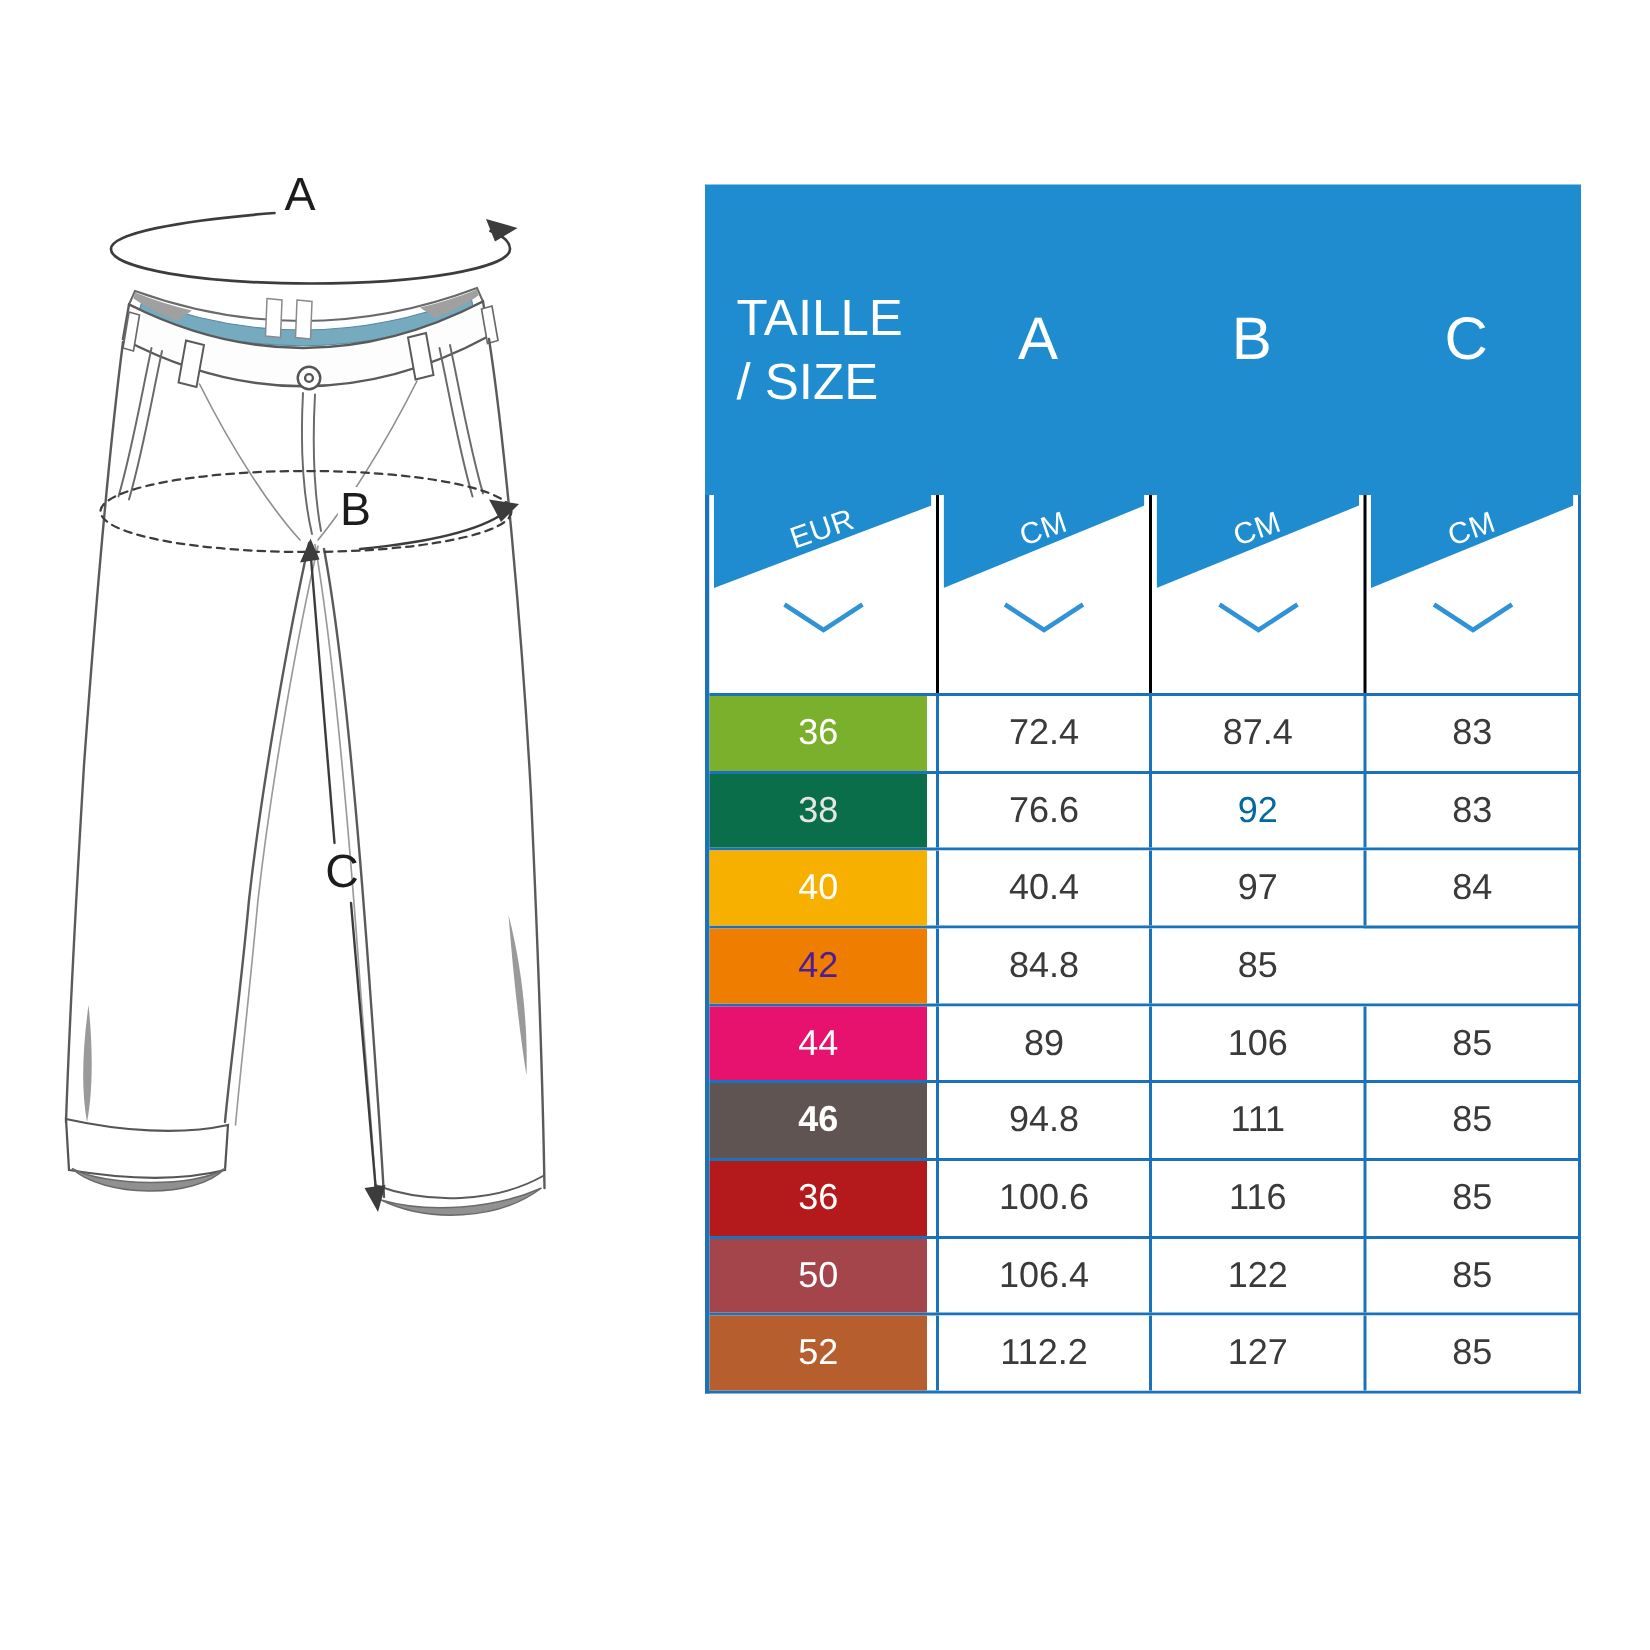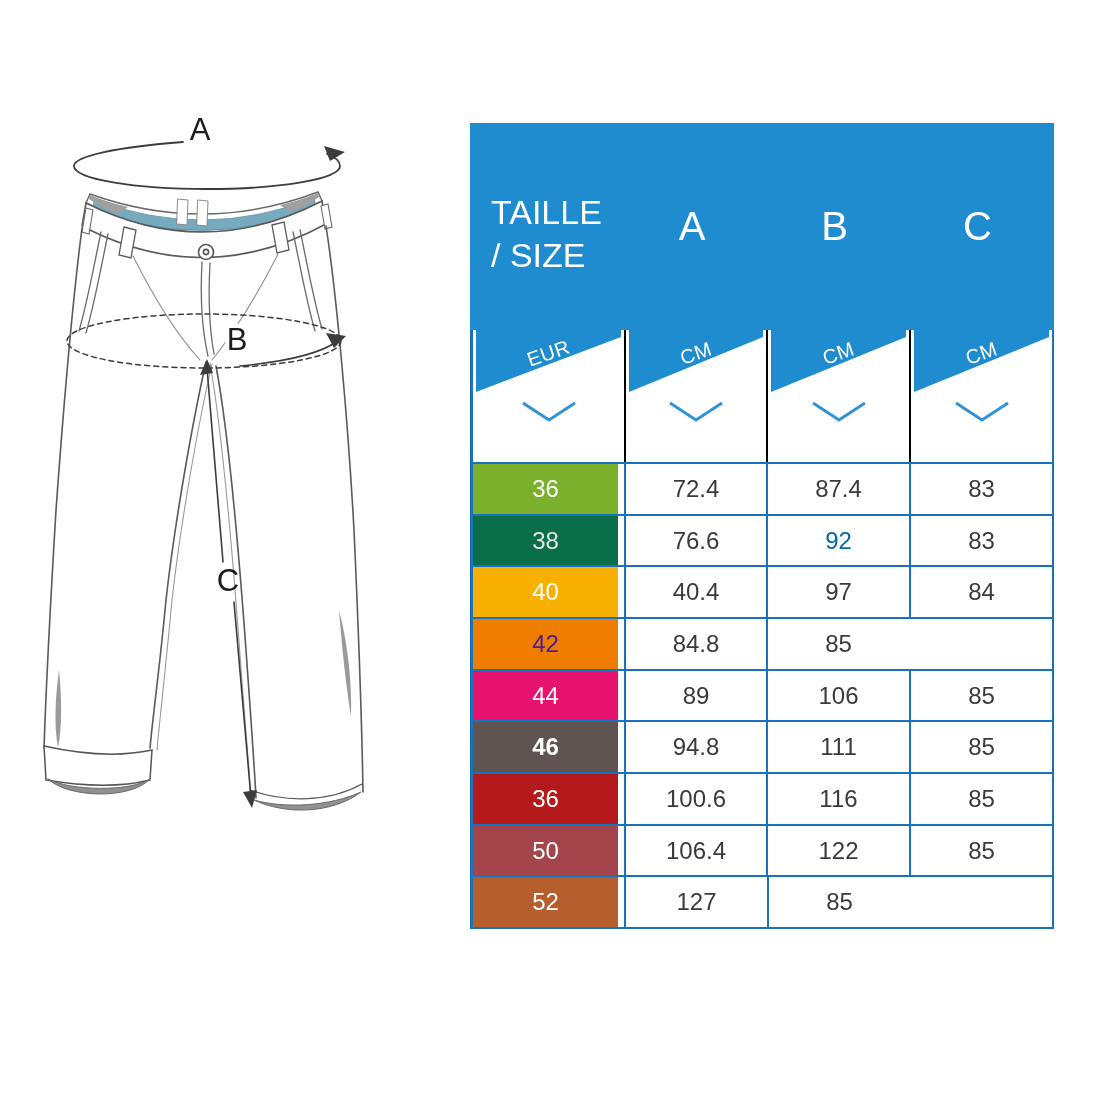--- a/index.html
+++ b/index.html
@@ -229,18 +229,19 @@
             <div class="size-swatch" style="background: rgb(164, 69, 76); color: rgb(255, 255, 255);">50</div>
           </div>
           <div class="cell val-cell a" style="border-color: rgb(26, 115, 186); color: rgb(58, 58, 58);">106.4</div>
           <div class="cell val-cell b" style="border-color: rgb(26, 115, 186); color: rgb(58, 58, 58);">122</div>
           <div class="cell val-cell c" style="border-color: rgb(26, 115, 186); color: rgb(58, 58, 58);">85</div>
         </div>
         <div class="row" style="border-color: rgb(26, 115, 186);">
           <div class="cell size-cell">
             <div class="size-swatch" style="background: rgb(182, 94, 45); color: rgb(255, 255, 255);">52</div>
           </div>
+          <div class="cell val-cell a" style="border-color: rgb(26, 115, 186); color: rgb(58, 58, 58);">112.2</div>
           <div class="cell val-cell b" style="border-color: rgb(26, 115, 186); color: rgb(58, 58, 58);">127</div>
           <div class="cell val-cell c" style="border-color: rgb(26, 115, 186); color: rgb(58, 58, 58);">85</div>
         </div>
       </div>
   </div>
 </div>
 
 </body></html>

